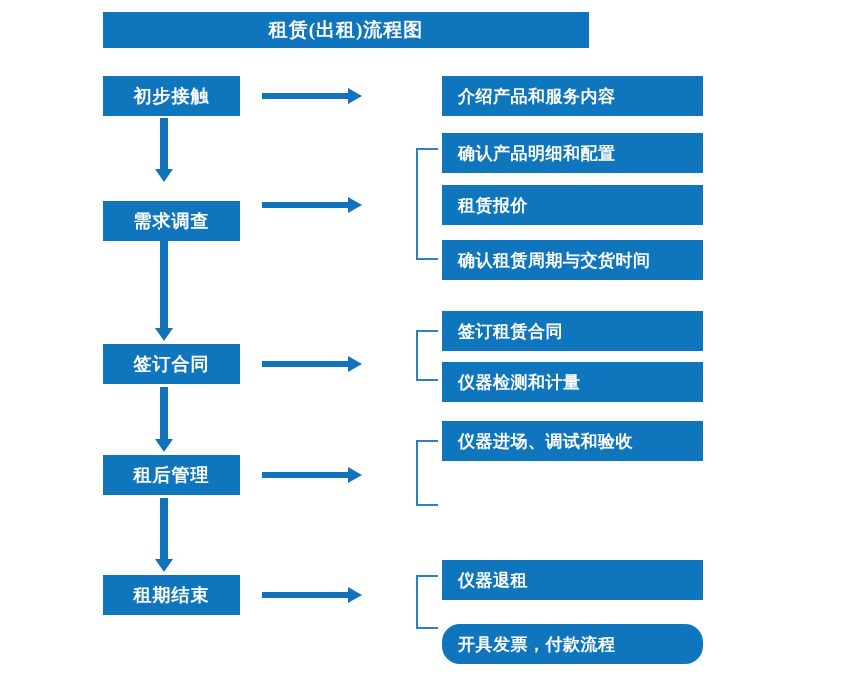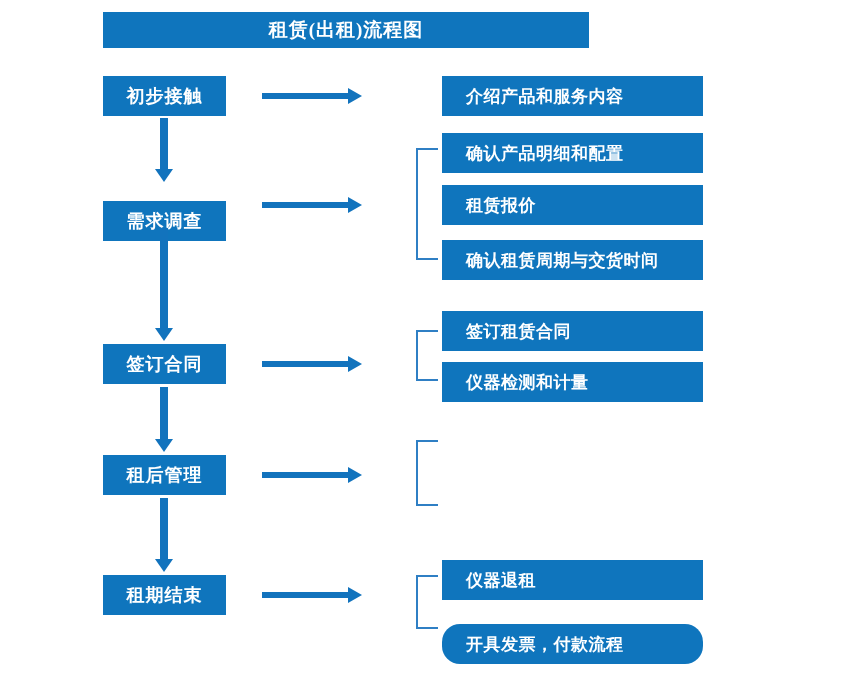--- a/index.html
+++ b/index.html
@@ -33,21 +33,21 @@
     font-size: 19px;
     font-weight: bold;
     letter-spacing: 1px;
     font-family: "Liberation Serif", "DejaVu Serif", serif;
   }
 
   
   .stage-box {
     position: absolute;
     left: 103px;
-    width: 123px;
+    width: 137px;
     height: 40px;
     background: #0f75bd;
     color: #ffffff;
     display: flex;
     align-items: center;
     justify-content: center;
     font-size: 18px;
     font-weight: bold;
     font-family: "Liberation Serif", "DejaVu Serif", serif;
     letter-spacing: 1px;
@@ -59,21 +59,21 @@
     left: 442px;
     width: 261px;
     height: 40px;
     background: #0f75bd;
     color: #ffffff;
     display: flex;
     align-items: center;
     font-size: 17px;
     font-weight: bold;
     font-family: "Liberation Serif", "DejaVu Serif", serif;
-    padding-left: 24px;
+    padding-left: 16px;
     box-sizing: border-box;
     letter-spacing: 0.5px;
   }
 
   
   .h-arrow {
     position: absolute;
     height: 16px;
     width: 100px;
   }
@@ -189,17 +189,18 @@
 
   <div class="detail-box" style="top:76px;">介绍产品和服务内容</div>
 
   <div class="detail-box" style="top:133px;">确认产品明细和配置</div>
   <div class="detail-box" style="top:185px;">租赁报价</div>
   <div class="detail-box" style="top:240px;">确认租赁周期与交货时间</div>
 
   <div class="detail-box" style="top:311px;">签订租赁合同</div>
   <div class="detail-box" style="top:362px;">仪器检测和计量</div>
 
+  <div class="detail-box" style="top:421px;">仪器进场、调试和验收</div>
 
   <div class="detail-box" style="top:560px;">仪器退租</div>
   <div class="detail-box" style="top:624px;border-radius:18px;">开具发票，付款流程</div>
 
 </div>
 
 </body></html>

